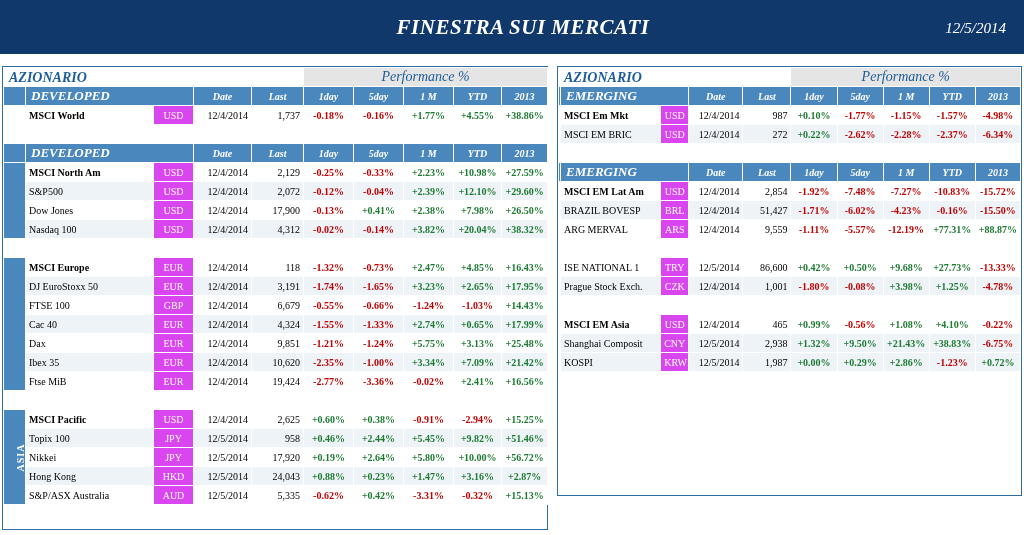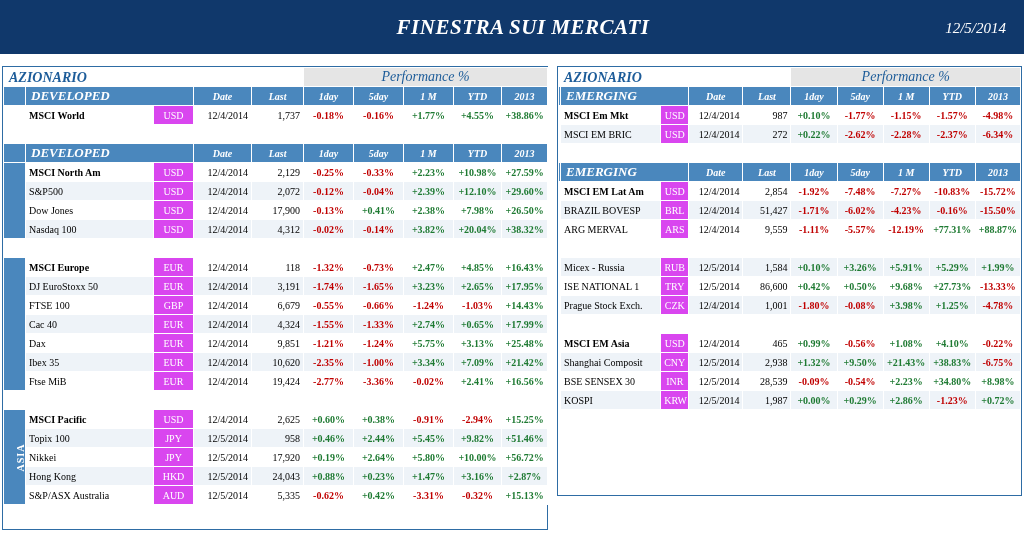--- a/index.html
+++ b/index.html
@@ -507,32 +507,20 @@
             <td class="cell r-last">9,559</td>
             <td class="cell num neg">-1.11%</td>
             <td class="cell num neg">-5.57%</td>
             <td class="cell num neg">-12.19%</td>
             <td class="cell num pos">+77.31%</td>
             <td class="cell num pos">+88.87%</td>
           </tr>
           <tr>
             <td colspan="10" class="blankrow"></td>
           </tr>
-          <tr class="zebra1">
-            <td class="sidecell-empty"></td>
-            <td class="cell r-name">Micex - Russia</td>
-            <td class="r-ccy">RUB</td>
-            <td class="cell r-date">12/5/2014</td>
-            <td class="cell r-last">1,584</td>
-            <td class="cell num pos">+0.10%</td>
-            <td class="cell num pos">+3.26%</td>
-            <td class="cell num pos">+5.91%</td>
-            <td class="cell num pos">+5.29%</td>
-            <td class="cell num pos">+1.99%</td>
-          </tr>
           <tr class="zebra0">
             <td class="sidecell-empty"></td>
             <td class="cell r-name">ISE NATIONAL 1</td>
             <td class="r-ccy">TRY</td>
             <td class="cell r-date">12/5/2014</td>
             <td class="cell r-last">86,600</td>
             <td class="cell num pos">+0.42%</td>
             <td class="cell num pos">+0.50%</td>
             <td class="cell num pos">+9.68%</td>
             <td class="cell num pos">+27.73%</td>
@@ -570,32 +558,20 @@
             <td class="cell r-name">Shanghai Composit</td>
             <td class="r-ccy">CNY</td>
             <td class="cell r-date">12/5/2014</td>
             <td class="cell r-last">2,938</td>
             <td class="cell num pos">+1.32%</td>
             <td class="cell num pos">+9.50%</td>
             <td class="cell num pos">+21.43%</td>
             <td class="cell num pos">+38.83%</td>
             <td class="cell num neg">-6.75%</td>
           </tr>
-          <tr class="zebra0">
-            <td class="sidecell-empty"></td>
-            <td class="cell r-name">BSE SENSEX 30</td>
-            <td class="r-ccy">INR</td>
-            <td class="cell r-date">12/5/2014</td>
-            <td class="cell r-last">28,539</td>
-            <td class="cell num neg">-0.09%</td>
-            <td class="cell num neg">-0.54%</td>
-            <td class="cell num pos">+2.23%</td>
-            <td class="cell num pos">+34.80%</td>
-            <td class="cell num pos">+8.98%</td>
-          </tr>
           <tr class="zebra1">
             <td class="sidecell-empty"></td>
             <td class="cell r-name">KOSPI</td>
             <td class="r-ccy">KRW</td>
             <td class="cell r-date">12/5/2014</td>
             <td class="cell r-last">1,987</td>
             <td class="cell num pos">+0.00%</td>
             <td class="cell num pos">+0.29%</td>
             <td class="cell num pos">+2.86%</td>
             <td class="cell num neg">-1.23%</td>

